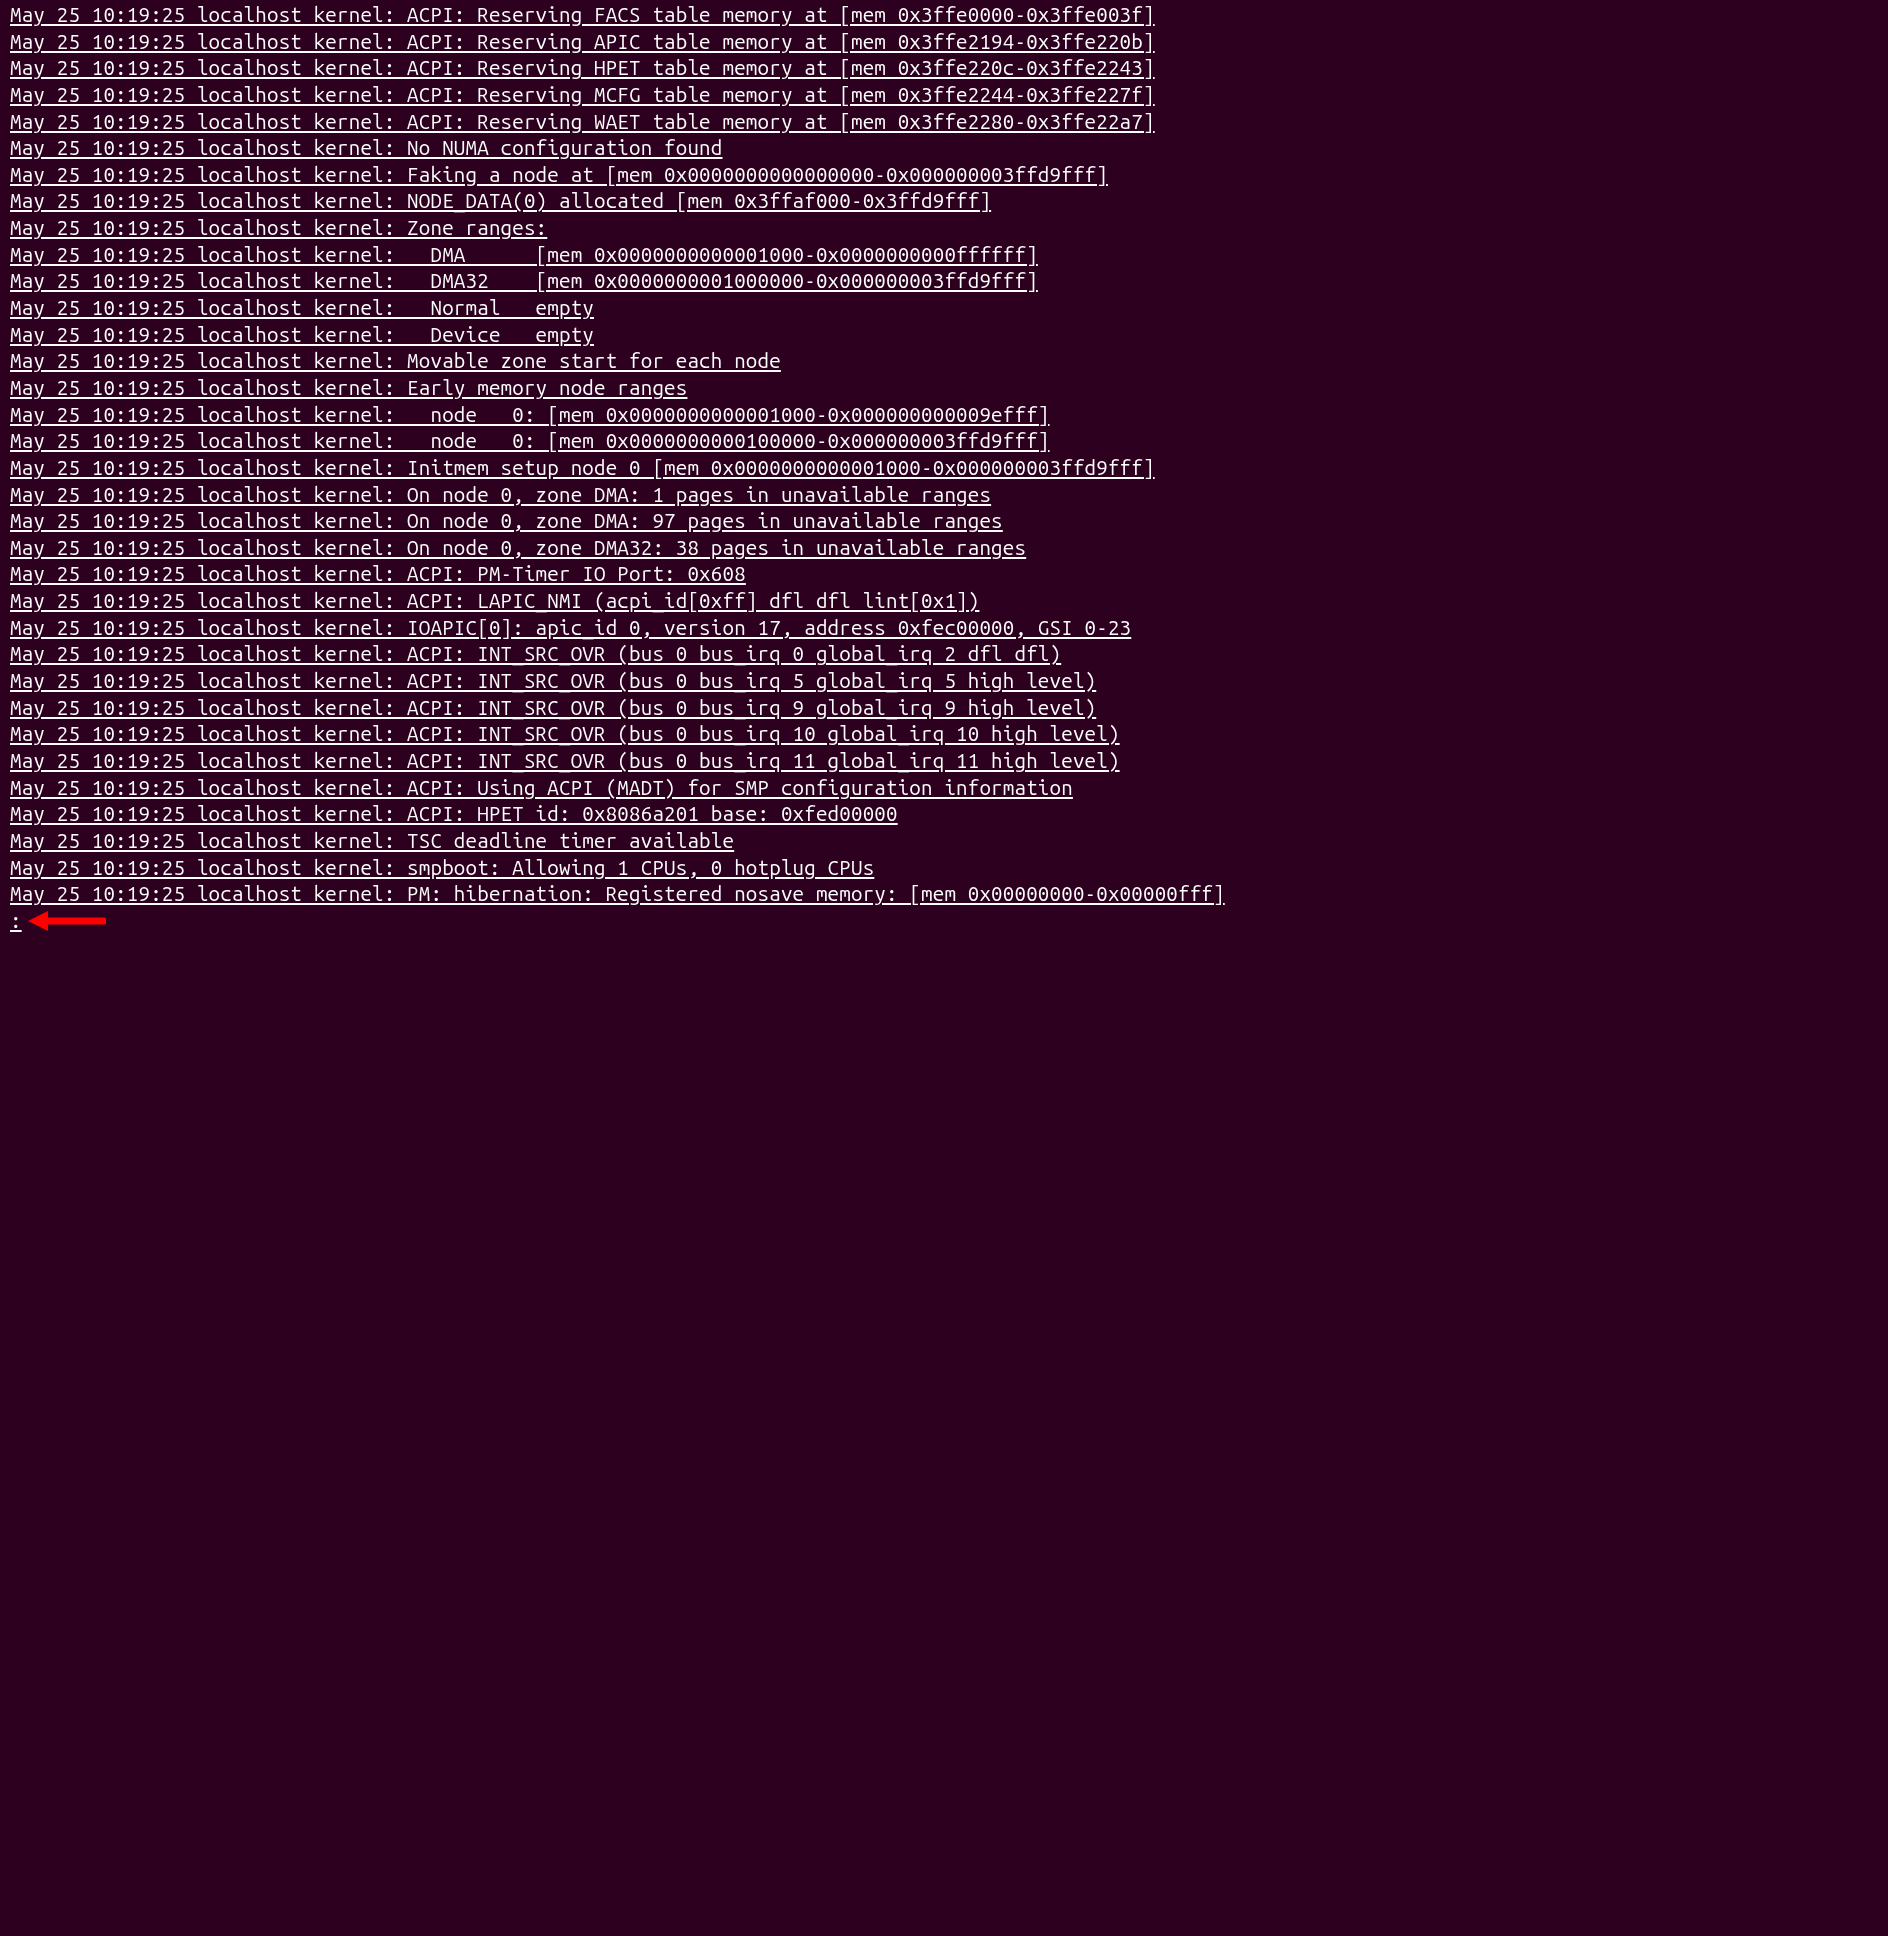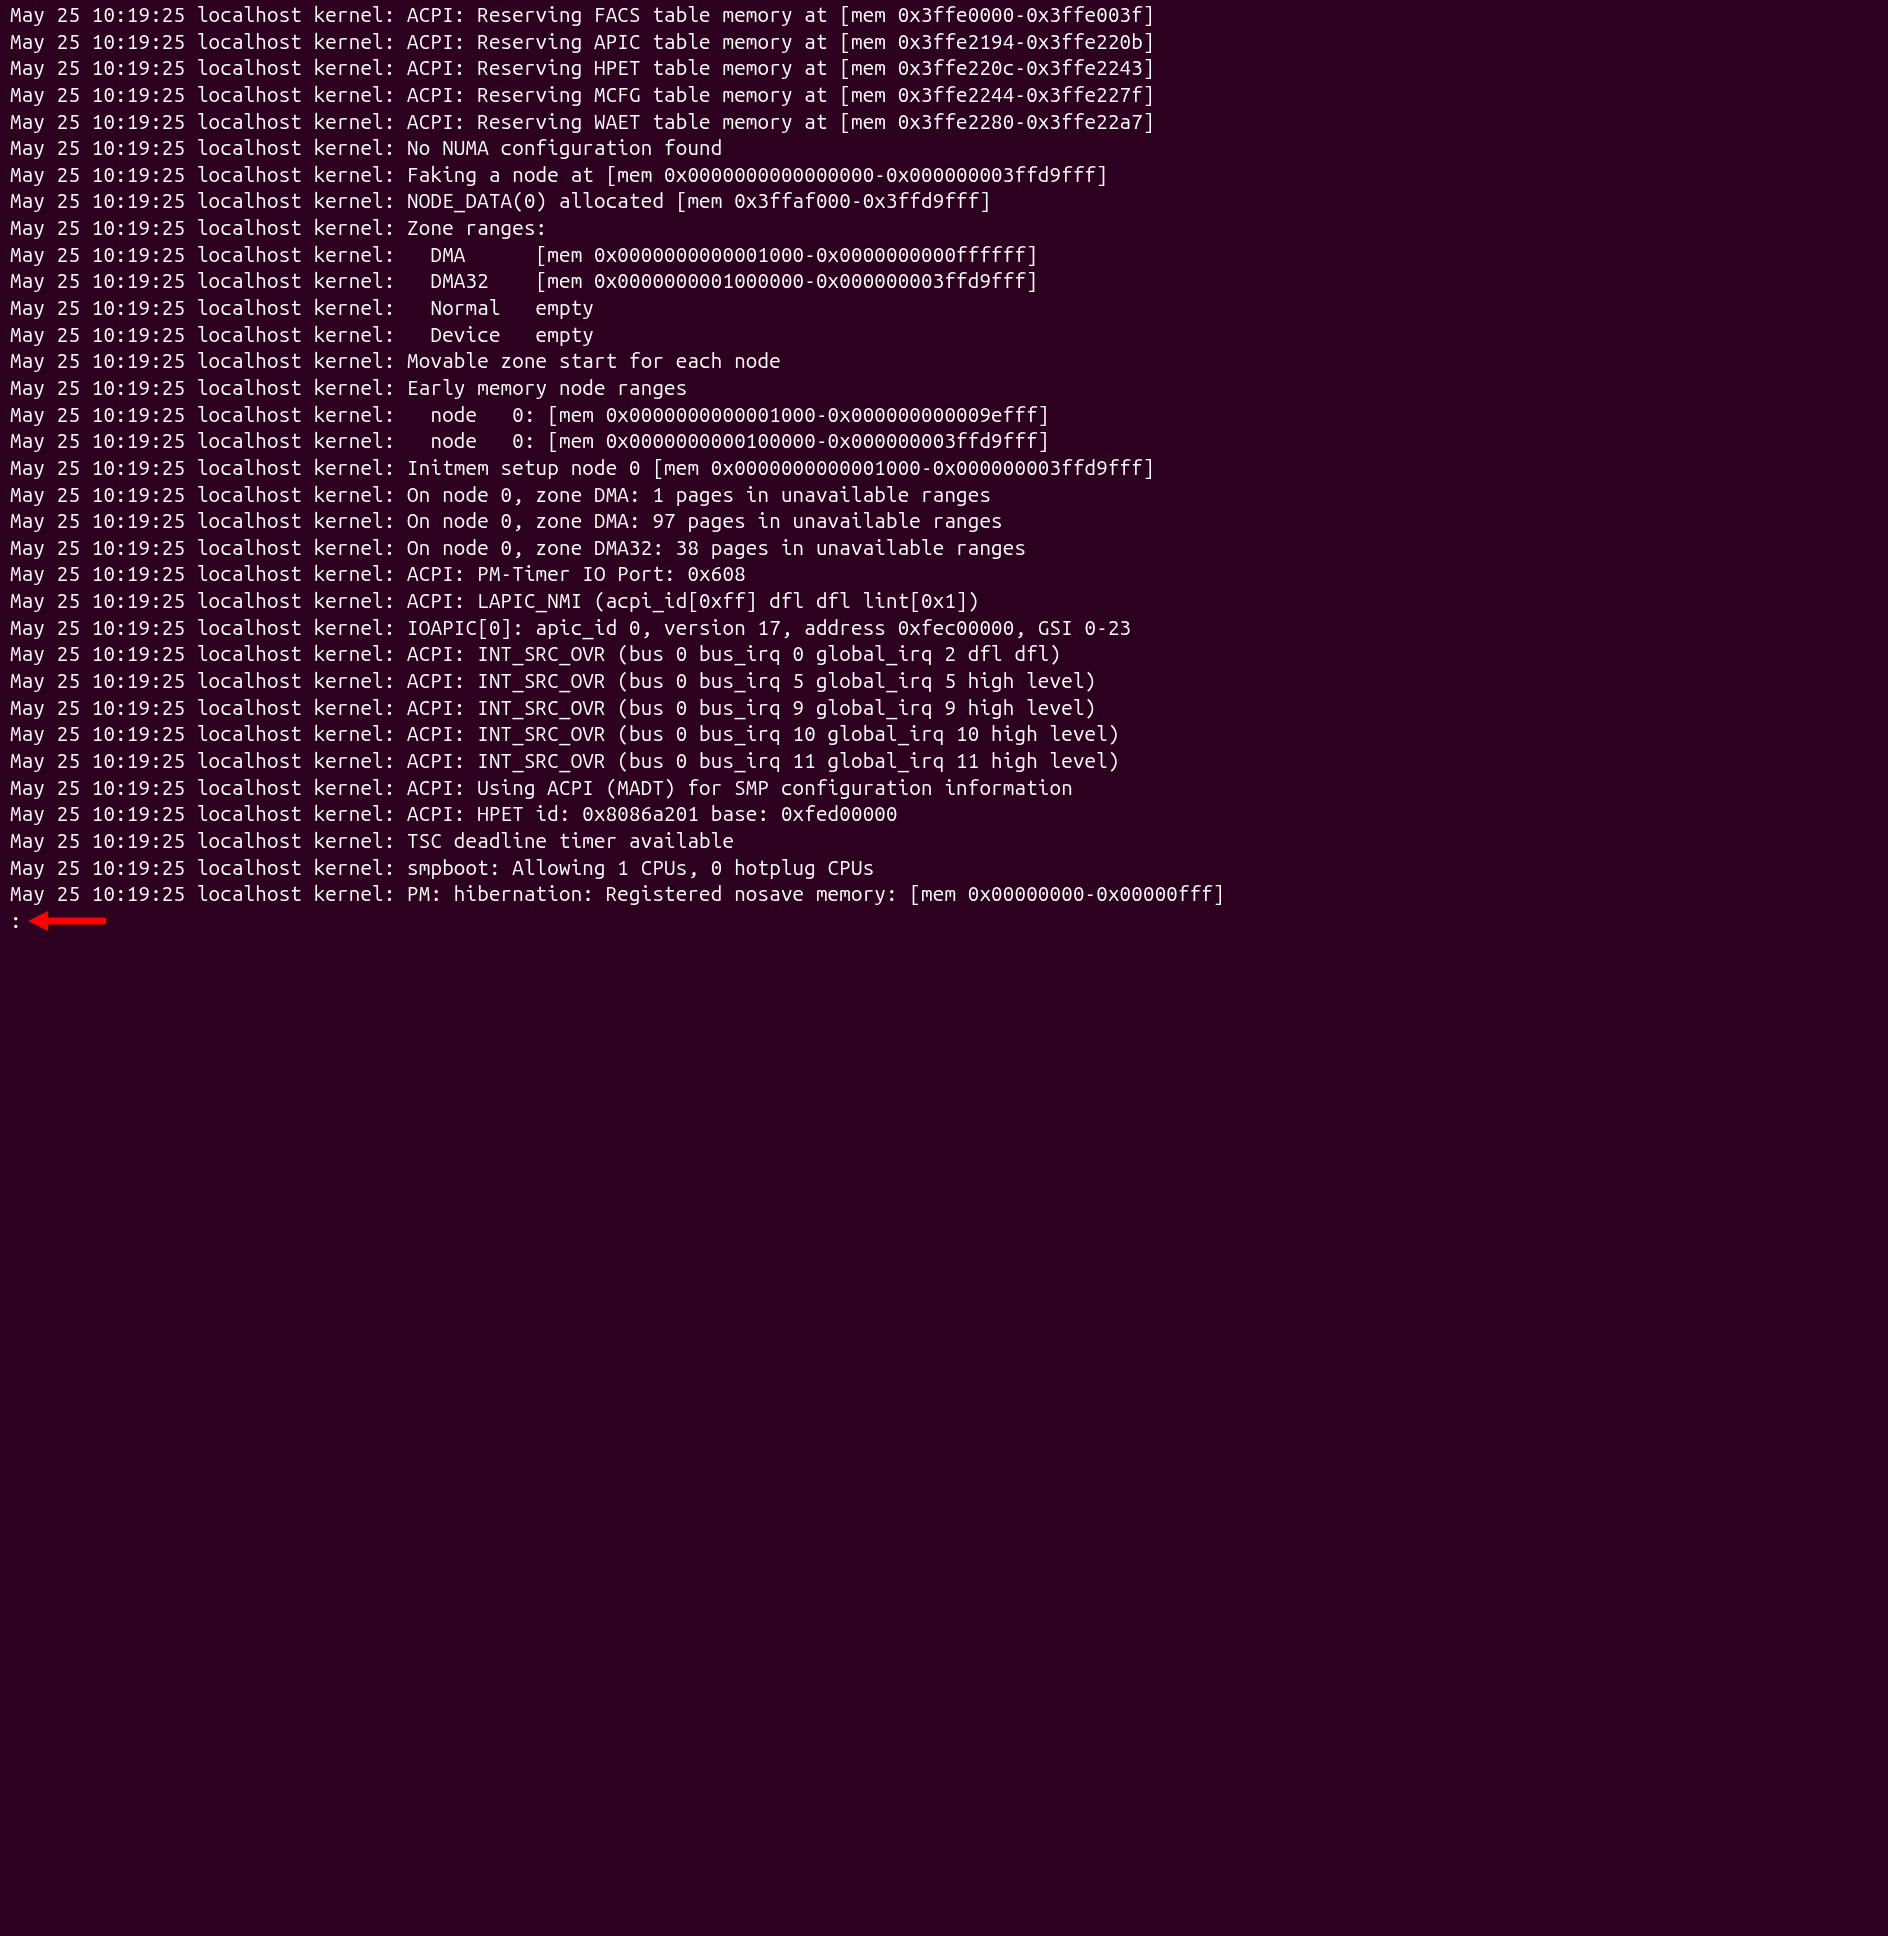--- a/index.html
+++ b/index.html
@@ -12,20 +12,21 @@
     line-height: 1.30;
     letter-spacing: 0.2px;
   }
   .terminal {
     width: 1717px;
     min-height: 1936px;
     box-sizing: border-box;
     padding: 2px 10px 0 10px;
     white-space: pre-wrap;
     word-break: break-all;
+    text-decoration: underline;
   }
   .prompt-row {
     display: flex;
     align-items: center;
     margin-top: 0px;
   }
   .prompt-colon {
     display: inline-block;
     padding-right: 4px;
   }

